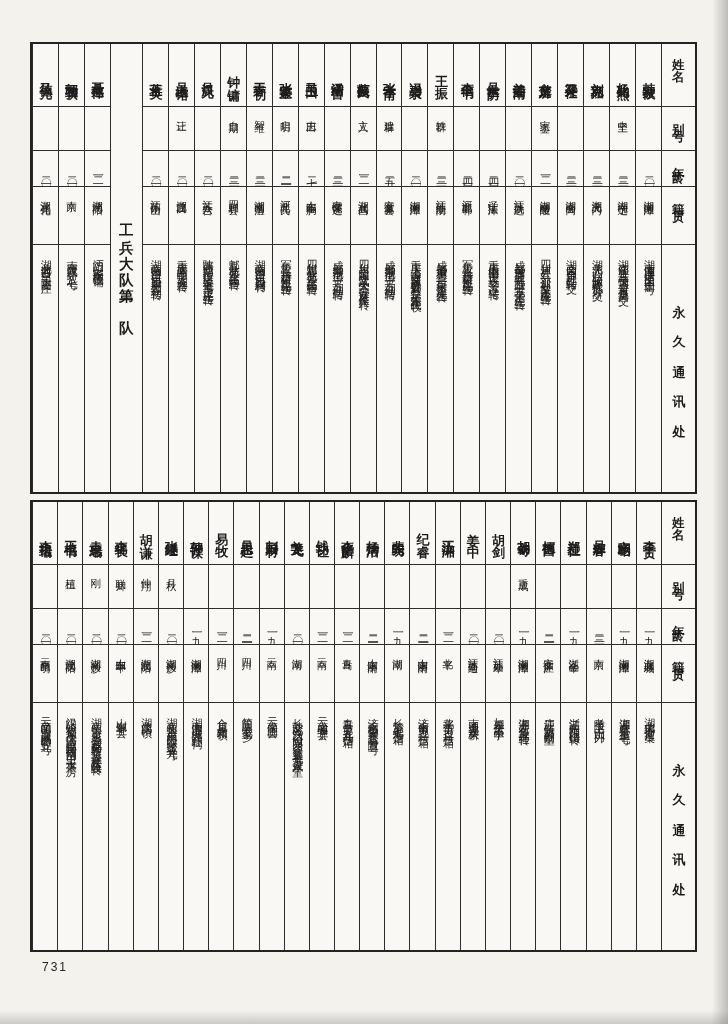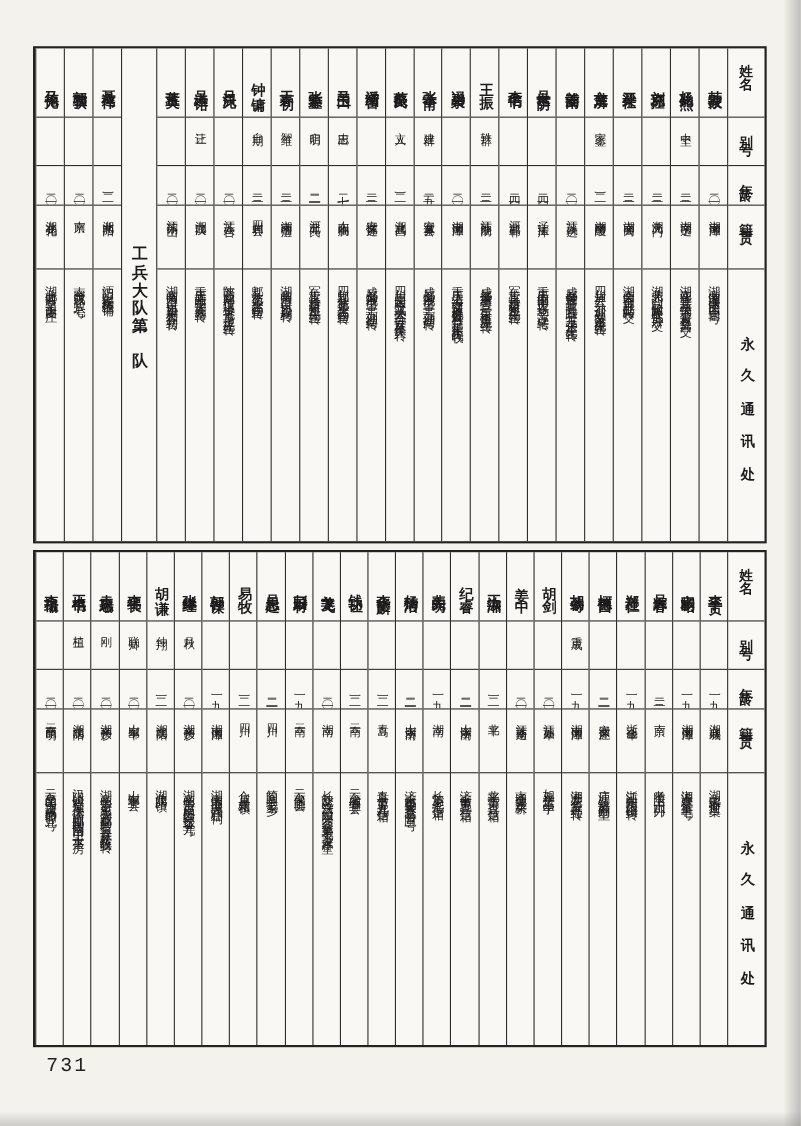--- a/index.html
+++ b/index.html
@@ -37,22 +37,22 @@
   .c-age    {flex:0 0 36px;font-size:11px;letter-spacing:1px;}
   .c-native {flex:0 0 58px;font-size:10.5px;justify-content:flex-start;padding-top:5px;letter-spacing:1.5px;}
   .c-addr   {flex:1 1 auto;font-size:11px;justify-content:flex-start;align-items:center;
              padding-top:6px;letter-spacing:2.5px;}
   .header-col .cell{font-weight:700;}
   .h-name,.h-alias,.h-age,.h-native{font-size:12.5px;letter-spacing:7px;padding-top:6px;justify-content:flex-start;}
   .h-age{letter-spacing:4px;}
   .h-addr{font-size:13px;letter-spacing:30px;justify-content:center;padding-top:0;}
   .unit-cell{flex:1 1 auto;font-size:14.5px;font-weight:700;letter-spacing:16px;justify-content:center;}
   .page-number{
-    position:absolute;left:42px;top:960px;font-size:18px;letter-spacing:2px;
-    font-family:Liberation Mono, monospace;color:#222;
+    position:absolute;left:42px;top:960px;font-size:12px;letter-spacing:2px;
+    font-family:Liberation Sans, sans-serif;color:#222;
   }
 </style>
 </head>
 <body>
 
 <div class="tables">
   <div class="vtable" id="table-top">
       <div class="col header-col">
         <div class="cell c-name h-name short">姓名</div>
         <div class="cell c-alias h-alias">别号</div>

